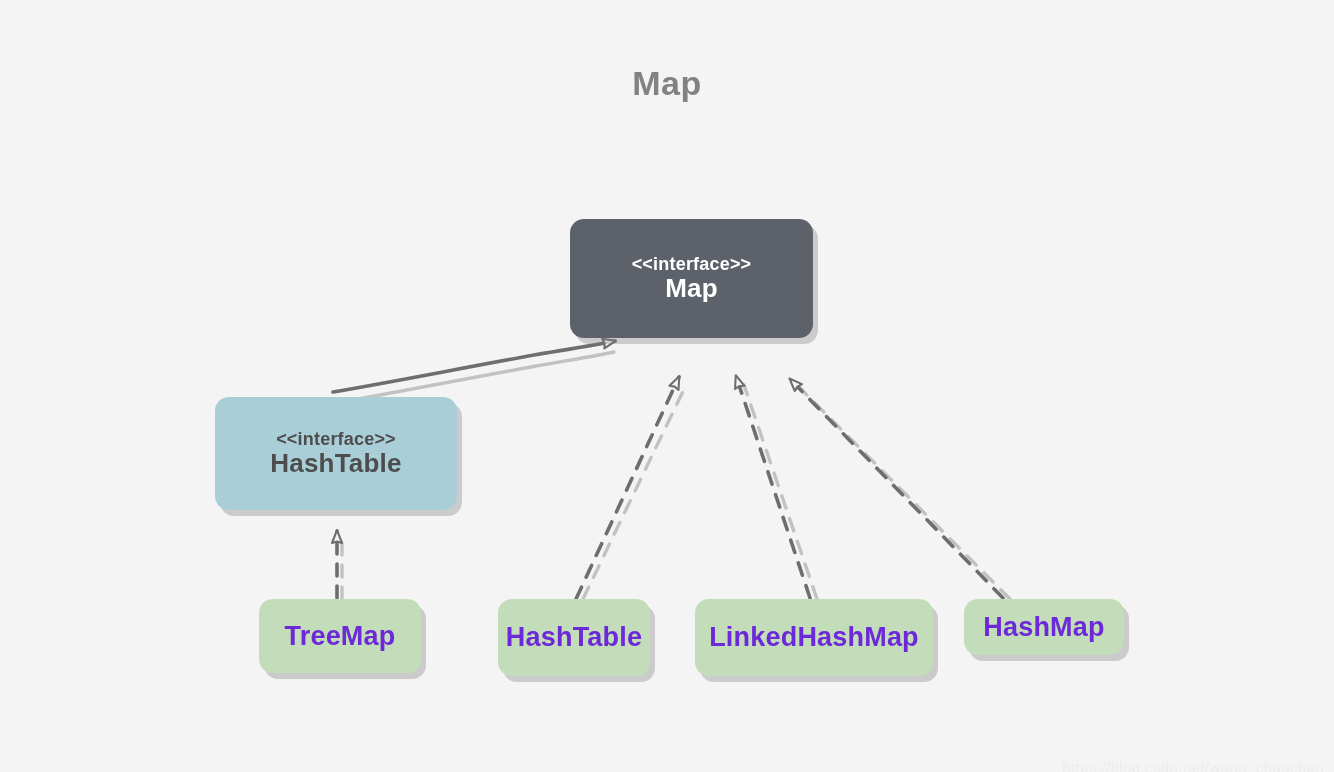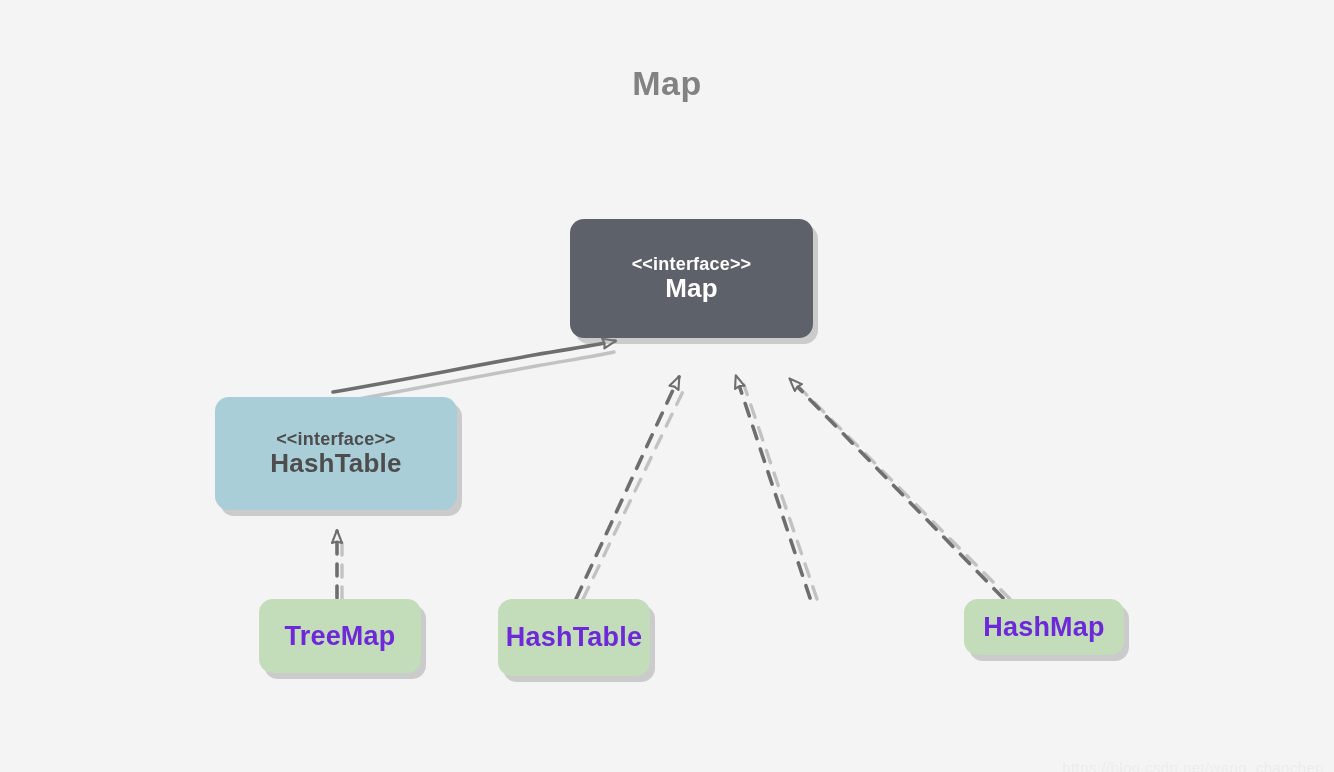--- a/index.html
+++ b/index.html
@@ -174,20 +174,23 @@
   </div>
 
   <div class="node impl-green" id="node-treemap">
     <span class="cname">TreeMap</span>
   </div>
 
   <div class="node impl-green" id="node-hashtable">
     <span class="cname">HashTable</span>
   </div>
 
+  <div class="node impl-green" id="node-linkedhm">
+    <span class="cname">LinkedHashMap</span>
+  </div>
 
   <div class="node impl-green" id="node-hashmap">
     <span class="cname">HashMap</span>
   </div>
 
   <div id="watermark">https://blog.csdn.net/wang_chaochen</div>
 
 </div>
 
 </body></html>

